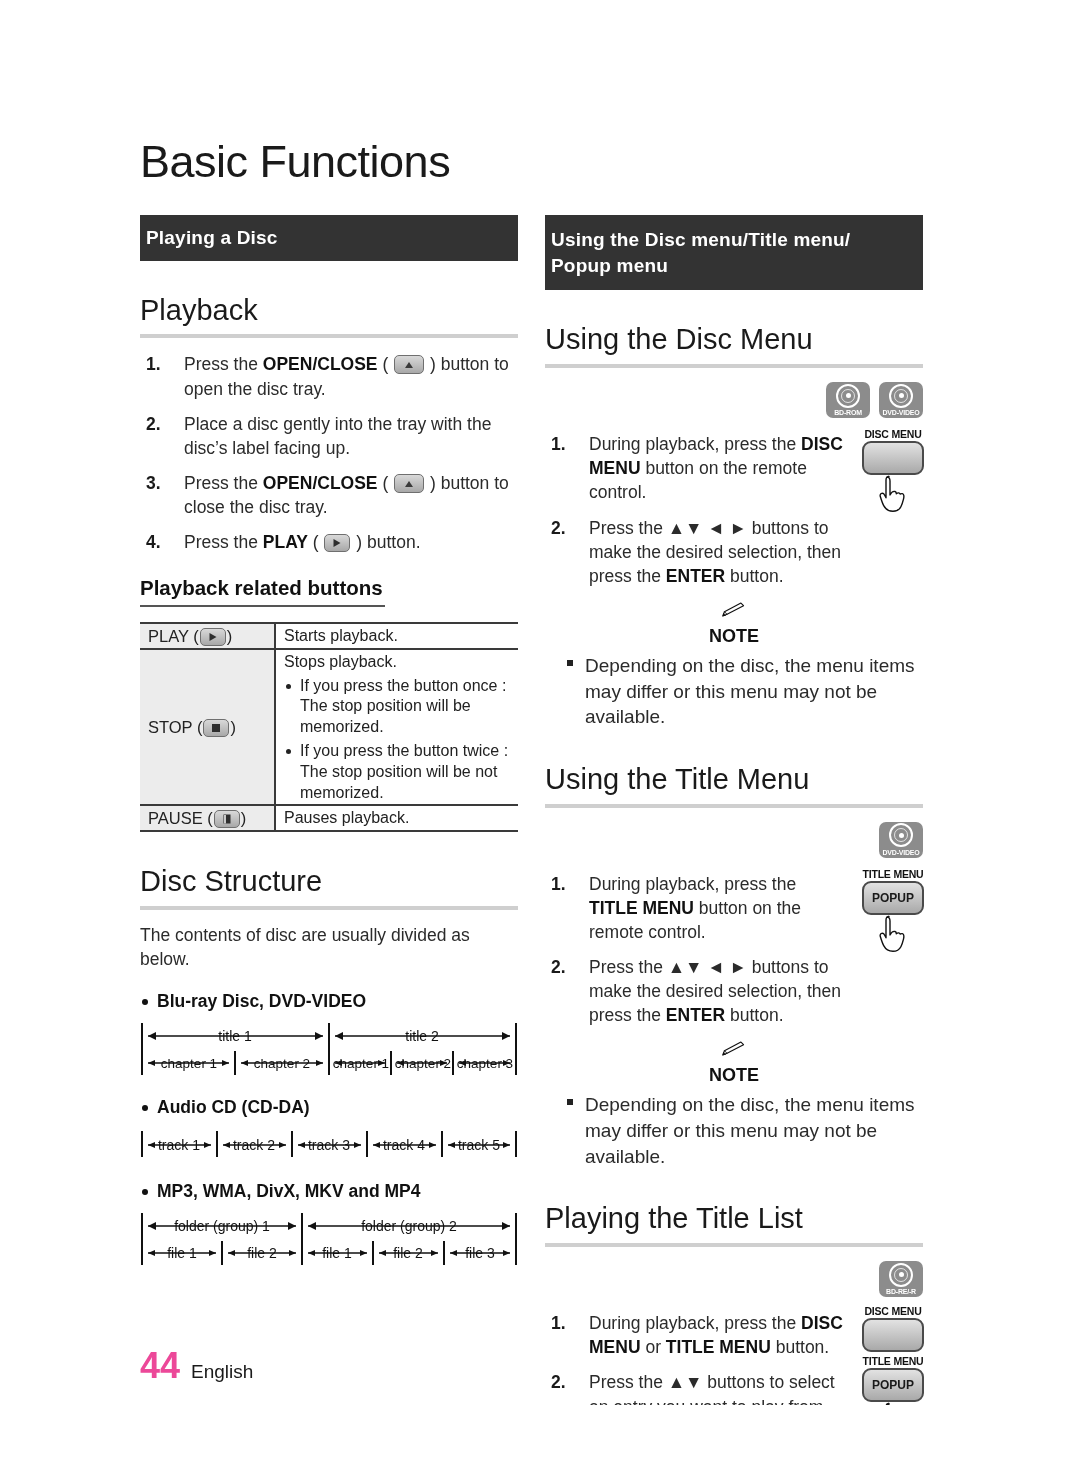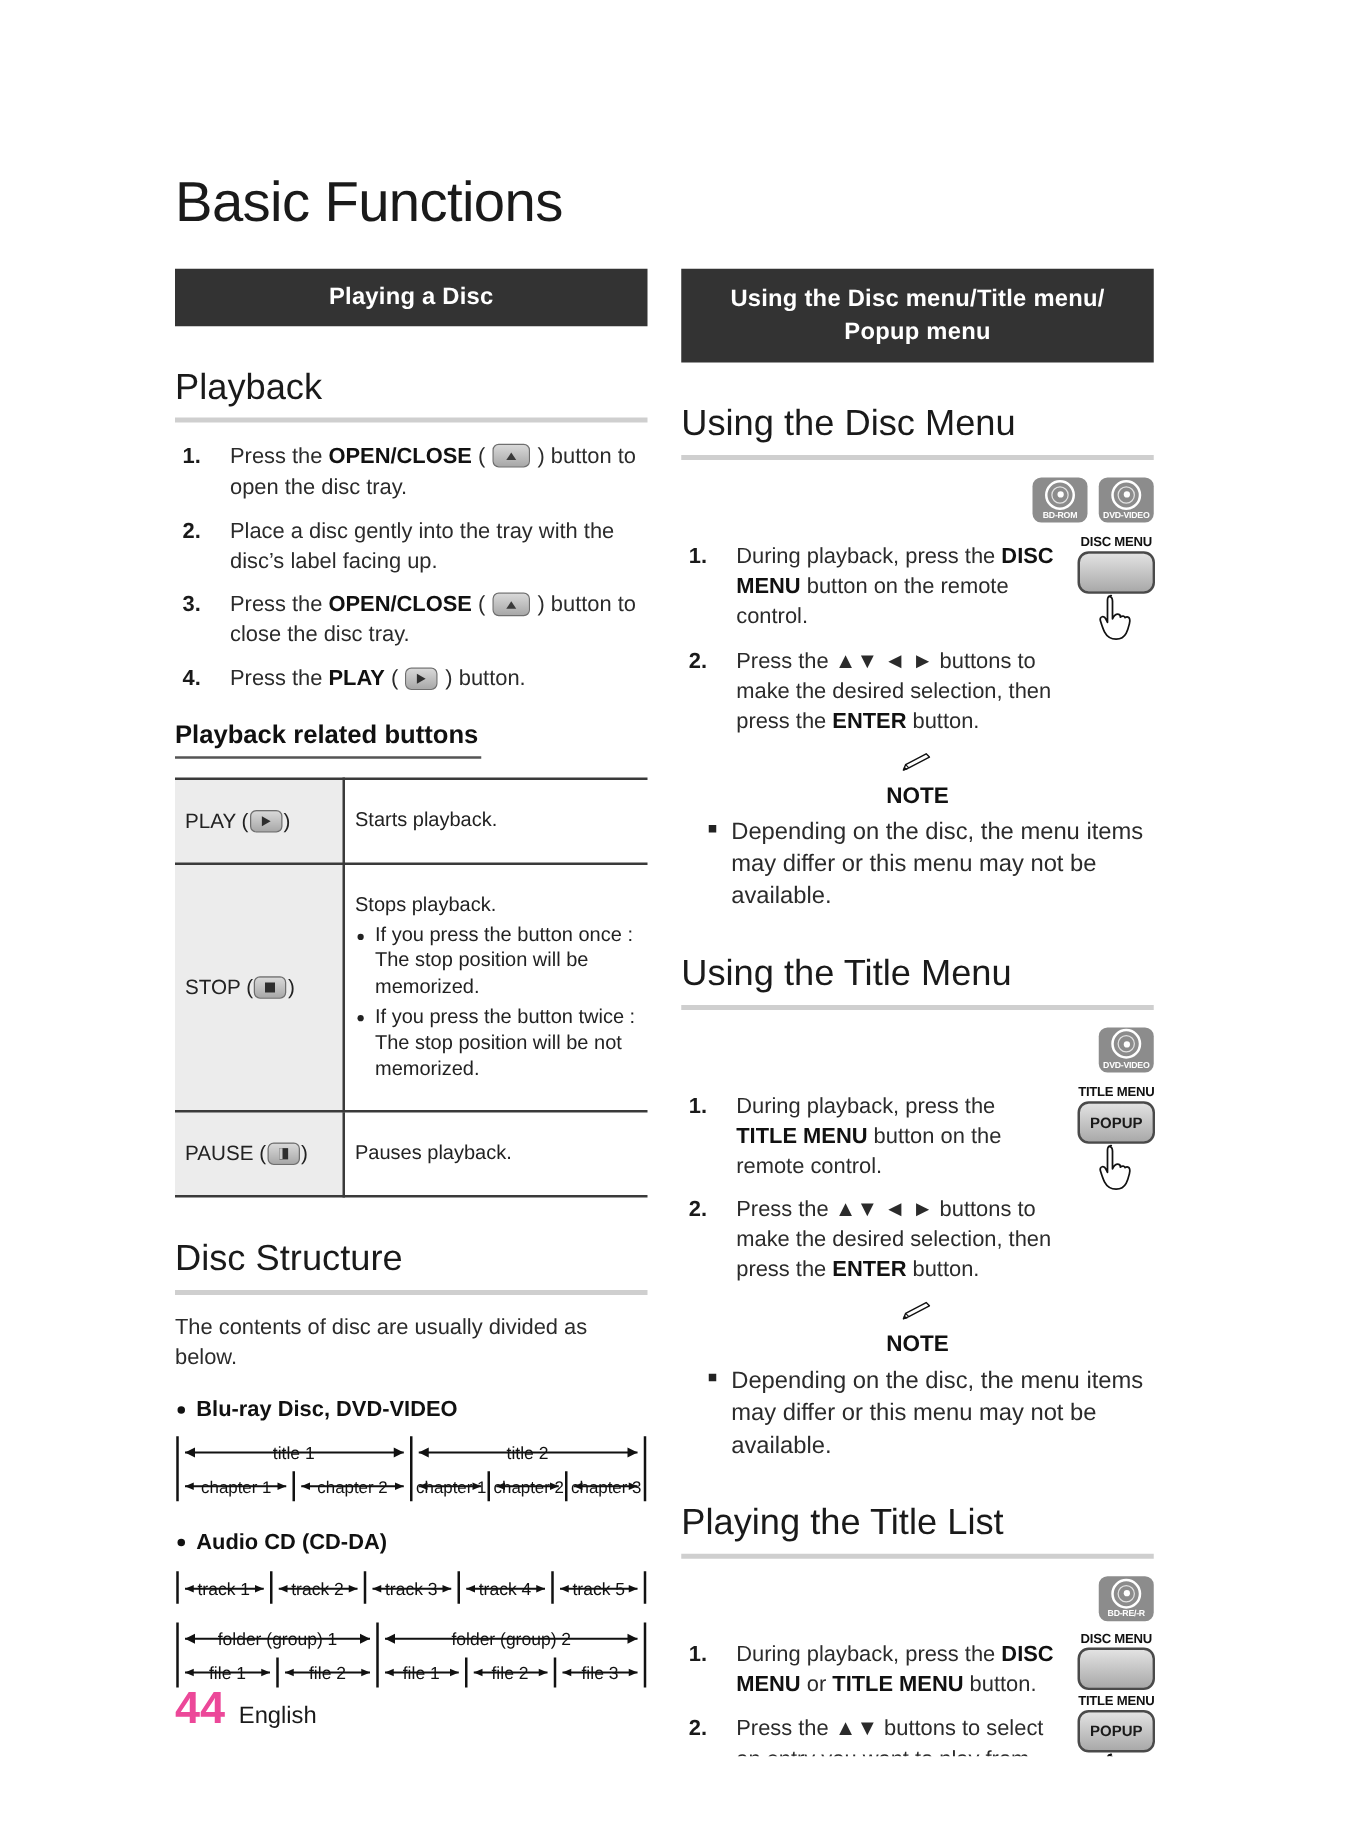--- a/index.html
+++ b/index.html
@@ -21,21 +21,21 @@
 
   
   .col{position:absolute;top:215px;width:378px;}
   .col-left{left:140px;}
   .col-right{left:545px;}
 
   
   .banner{
     background:#333333;color:#ffffff;
     font-size:19px;font-weight:bold;
-    text-align:center;
+    text-align:left;
     padding:10px 6px;
     letter-spacing:.2px;
     line-height:1.35;
   }
   .banner.two-line{padding:12px 6px;}
 
   
   .h2{
     font-size:29px;font-weight:400;color:#1a1a1a;
     margin:0;padding:0;line-height:1.2;
@@ -80,21 +80,21 @@
   .g-pause{width:7px !important;height:9px !important;background:#2e2e2e;
            box-shadow:inset 2.5px 0 0 #c9c9c9;}
 
   
   table.btable{
     border-collapse:collapse;width:378px;margin-top:15px;
     font-size:16px;color:#222;
   }
   table.btable td{
     border-bottom:2px solid #3a3a3a;
-    padding:22px 8px;vertical-align:middle;
+    padding:1px 8px;vertical-align:middle;
   }
   table.btable tr:first-child td{border-top:2px solid #3a3a3a;}
   td.kcell{
     width:118px;background:#ececec;border-right:2px solid #3a3a3a;
     text-align:left;padding-left:10px;font-size:16.5px;
   }
   td.dcell{padding-left:12px;line-height:1.35;}
   ul.dots{list-style:none;margin:3px 0 0 0;padding:0;}
   ul.dots li{position:relative;padding-left:16px;margin-top:3px;line-height:1.3;}
   ul.dots li:before{
@@ -337,20 +337,21 @@
           <g font-family="Liberation Sans, sans-serif" font-size="14" fill="#111" text-anchor="middle">
             <text x="39" y="23">track 1</text>
             <text x="114" y="23">track 2</text>
             <text x="189" y="23">track 3</text>
             <text x="264" y="23">track 4</text>
             <text x="339" y="23">track 5</text>
           </g>
         </svg>
       </div>
 
+      <div class="bullet-h">MP3, WMA, DivX, MKV and MP4</div>
       <div class="diagram">
         <svg width="378" height="56" viewBox="0 0 378 56">
           <g stroke="#111" stroke-width="2" fill="none">
             <line x1="2" y1="2" x2="2" y2="54"></line>
             <line x1="162" y1="2" x2="162" y2="54"></line>
             <line x1="376" y1="2" x2="376" y2="54"></line>
             <line x1="82" y1="30" x2="82" y2="54"></line>
             <line x1="233" y1="30" x2="233" y2="54"></line>
             <line x1="304" y1="30" x2="304" y2="54"></line>
           </g>

